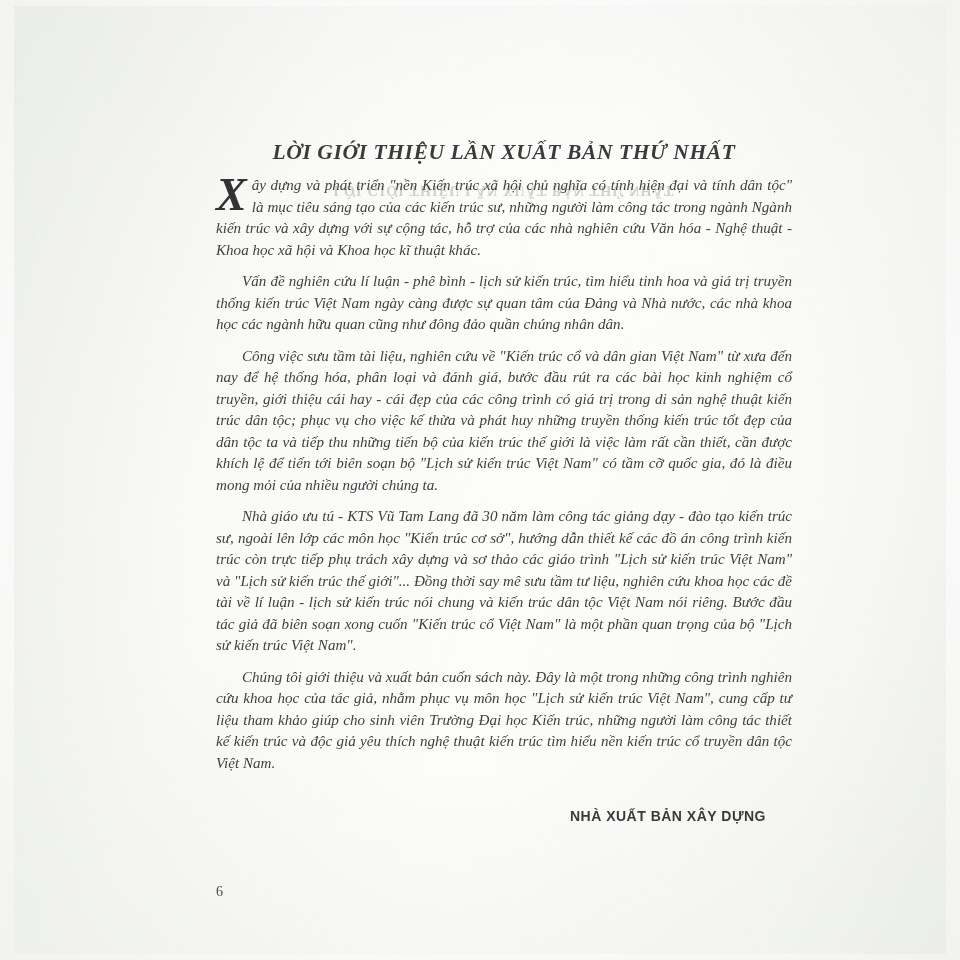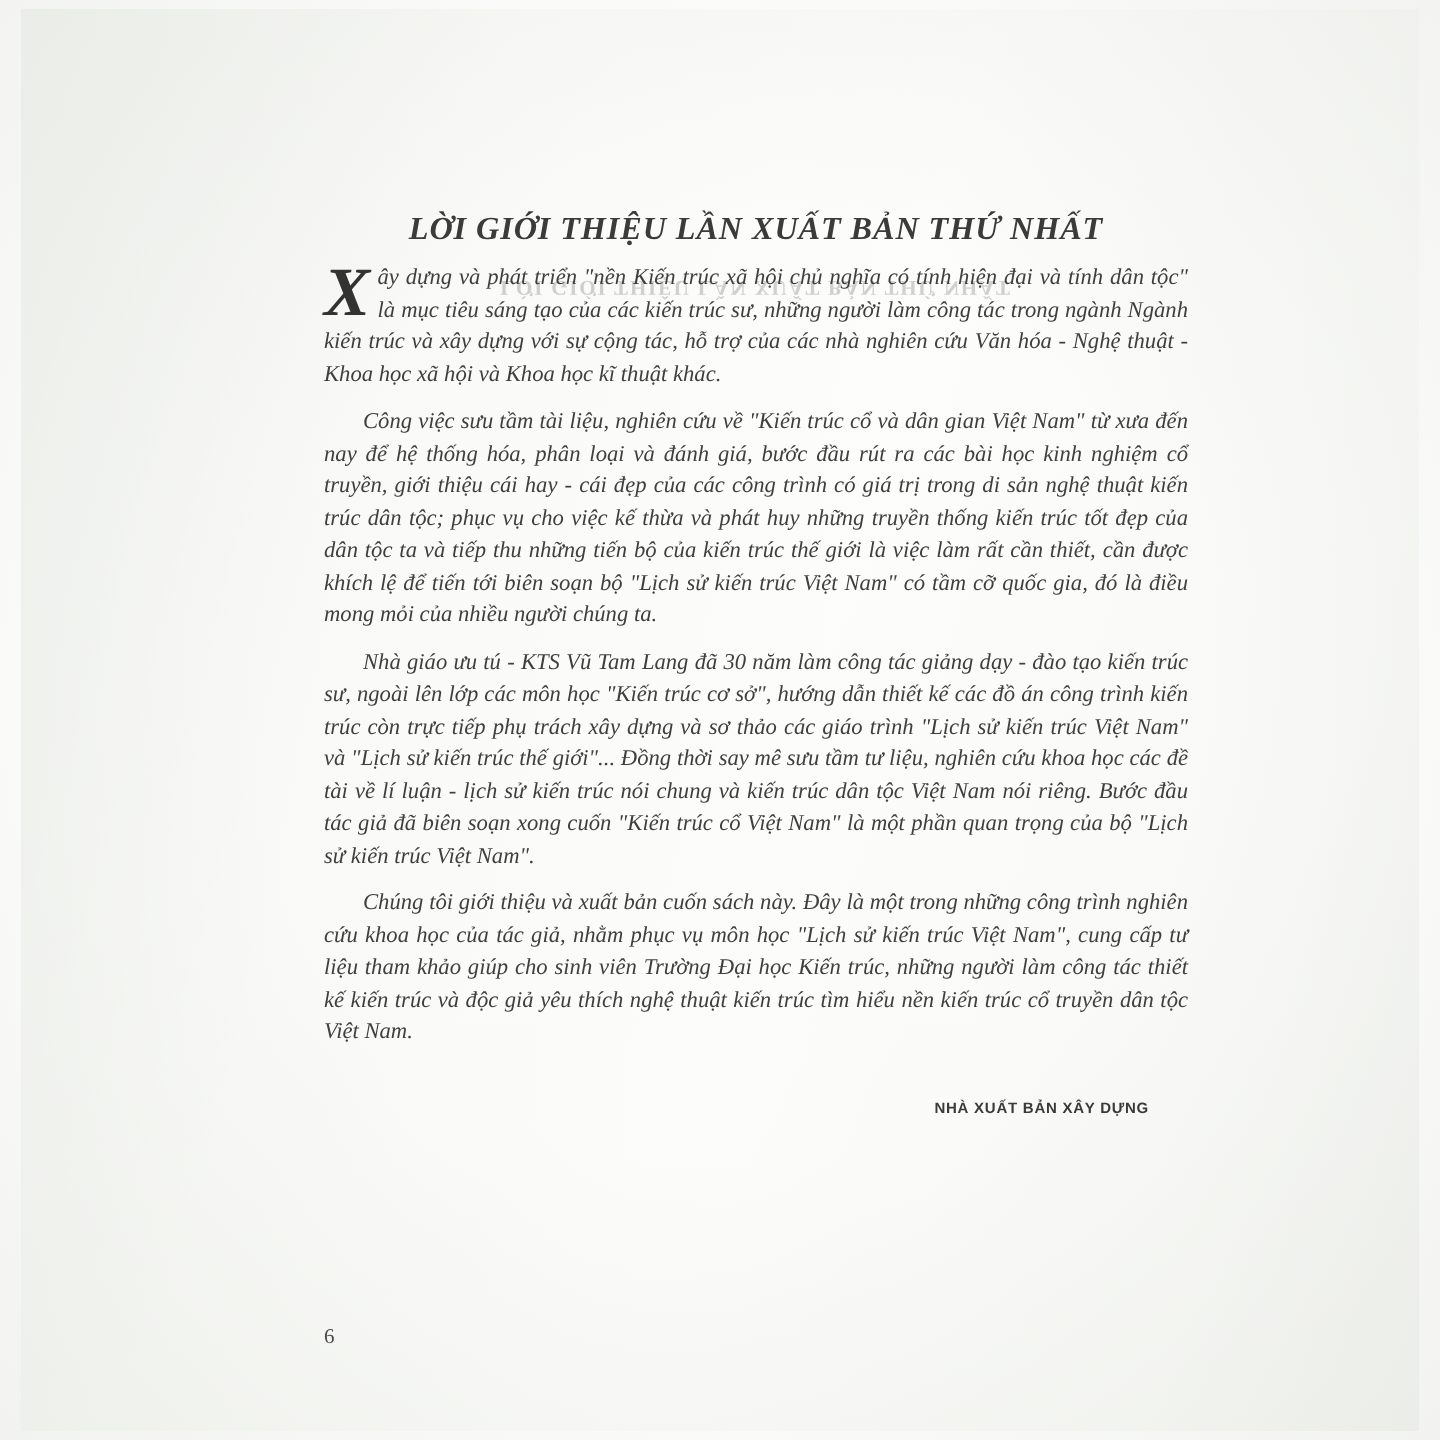--- a/index.html
+++ b/index.html
@@ -96,21 +96,21 @@
     line-height: 36px;
     padding: 2px 5px 0 0;
     color: #333333;
   }
   .publisher {
     margin-top: 34px;
     text-align: right;
     padding-right: 26px;
     font-family: "Liberation Sans", sans-serif;
     font-weight: bold;
-    font-size: 10px;
+    font-size: 14px;
     letter-spacing: 0.5px;
     color: #3a3a3a;
   }
   .folio {
     position: absolute;
     left: 216px;
     top: 884px;
     font-family: "Liberation Serif", serif;
     font-size: 14px;
     color: #4a4a4a;
@@ -126,20 +126,21 @@
   <div class="ghost-title">LỜI GIỚI THIỆU LẦN XUẤT BẢN THỨ NHẤT</div>
 
   <div class="content">
 
     <h1 class="title">LỜI GIỚI THIỆU LẦN XUẤT BẢN THỨ NHẤT</h1>
 
     <div class="body-text">
 
       <p class="first-par"><span class="dropcap">X</span><span>ây dựng và phát triển "nền Kiến trúc xã hội chủ nghĩa có tính hiện đại và tính dân tộc" là mục tiêu sáng tạo của các kiến trúc sư, những người làm công tác trong ngành Ngành kiến trúc và xây dựng với sự cộng tác, hỗ trợ của các nhà nghiên cứu Văn hóa - Nghệ thuật - Khoa học xã hội và Khoa học kĩ thuật khác.</span></p>
 
+      <p class="indent">Vấn đề nghiên cứu lí luận - phê bình - lịch sử kiến trúc, tìm hiểu tinh hoa và giá trị truyền thống kiến trúc Việt Nam ngày càng được sự quan tâm của Đảng và Nhà nước, các nhà khoa học các ngành hữu quan cũng như đông đảo quần chúng nhân dân.</p>
 
       <p class="indent">Công việc sưu tầm tài liệu, nghiên cứu về "Kiến trúc cổ và dân gian Việt Nam" từ xưa đến nay để hệ thống hóa, phân loại và đánh giá, bước đầu rút ra các bài học kinh nghiệm cổ truyền, giới thiệu cái hay - cái đẹp của các công trình có giá trị trong di sản nghệ thuật kiến trúc dân tộc; phục vụ cho việc kế thừa và phát huy những truyền thống kiến trúc tốt đẹp của dân tộc ta và tiếp thu những tiến bộ của kiến trúc thế giới là việc làm rất cần thiết, cần được khích lệ để tiến tới biên soạn bộ "Lịch sử kiến trúc Việt Nam" có tầm cỡ quốc gia, đó là điều mong mỏi của nhiều người chúng ta.</p>
 
       <p class="indent">Nhà giáo ưu tú - KTS Vũ Tam Lang đã 30 năm làm công tác giảng dạy - đào tạo kiến trúc sư, ngoài lên lớp các môn học "Kiến trúc cơ sở", hướng dẫn thiết kế các đồ án công trình kiến trúc còn trực tiếp phụ trách xây dựng và sơ thảo các giáo trình "Lịch sử kiến trúc Việt Nam" và "Lịch sử kiến trúc thế giới"... Đồng thời say mê sưu tầm tư liệu, nghiên cứu khoa học các đề tài về lí luận - lịch sử kiến trúc nói chung và kiến trúc dân tộc Việt Nam nói riêng. Bước đầu tác giả đã biên soạn xong cuốn "Kiến trúc cổ Việt Nam" là một phần quan trọng của bộ "Lịch sử kiến trúc Việt Nam".</p>
 
       <p class="indent">Chúng tôi giới thiệu và xuất bản cuốn sách này. Đây là một trong những công trình nghiên cứu khoa học của tác giả, nhằm phục vụ môn học "Lịch sử kiến trúc Việt Nam", cung cấp tư liệu tham khảo giúp cho sinh viên  Trường Đại học Kiến trúc, những người làm công tác thiết kế kiến trúc và độc giả yêu thích nghệ thuật kiến trúc tìm hiểu nền kiến trúc cổ truyền dân tộc Việt Nam.</p>
 
 
     </div>
 

